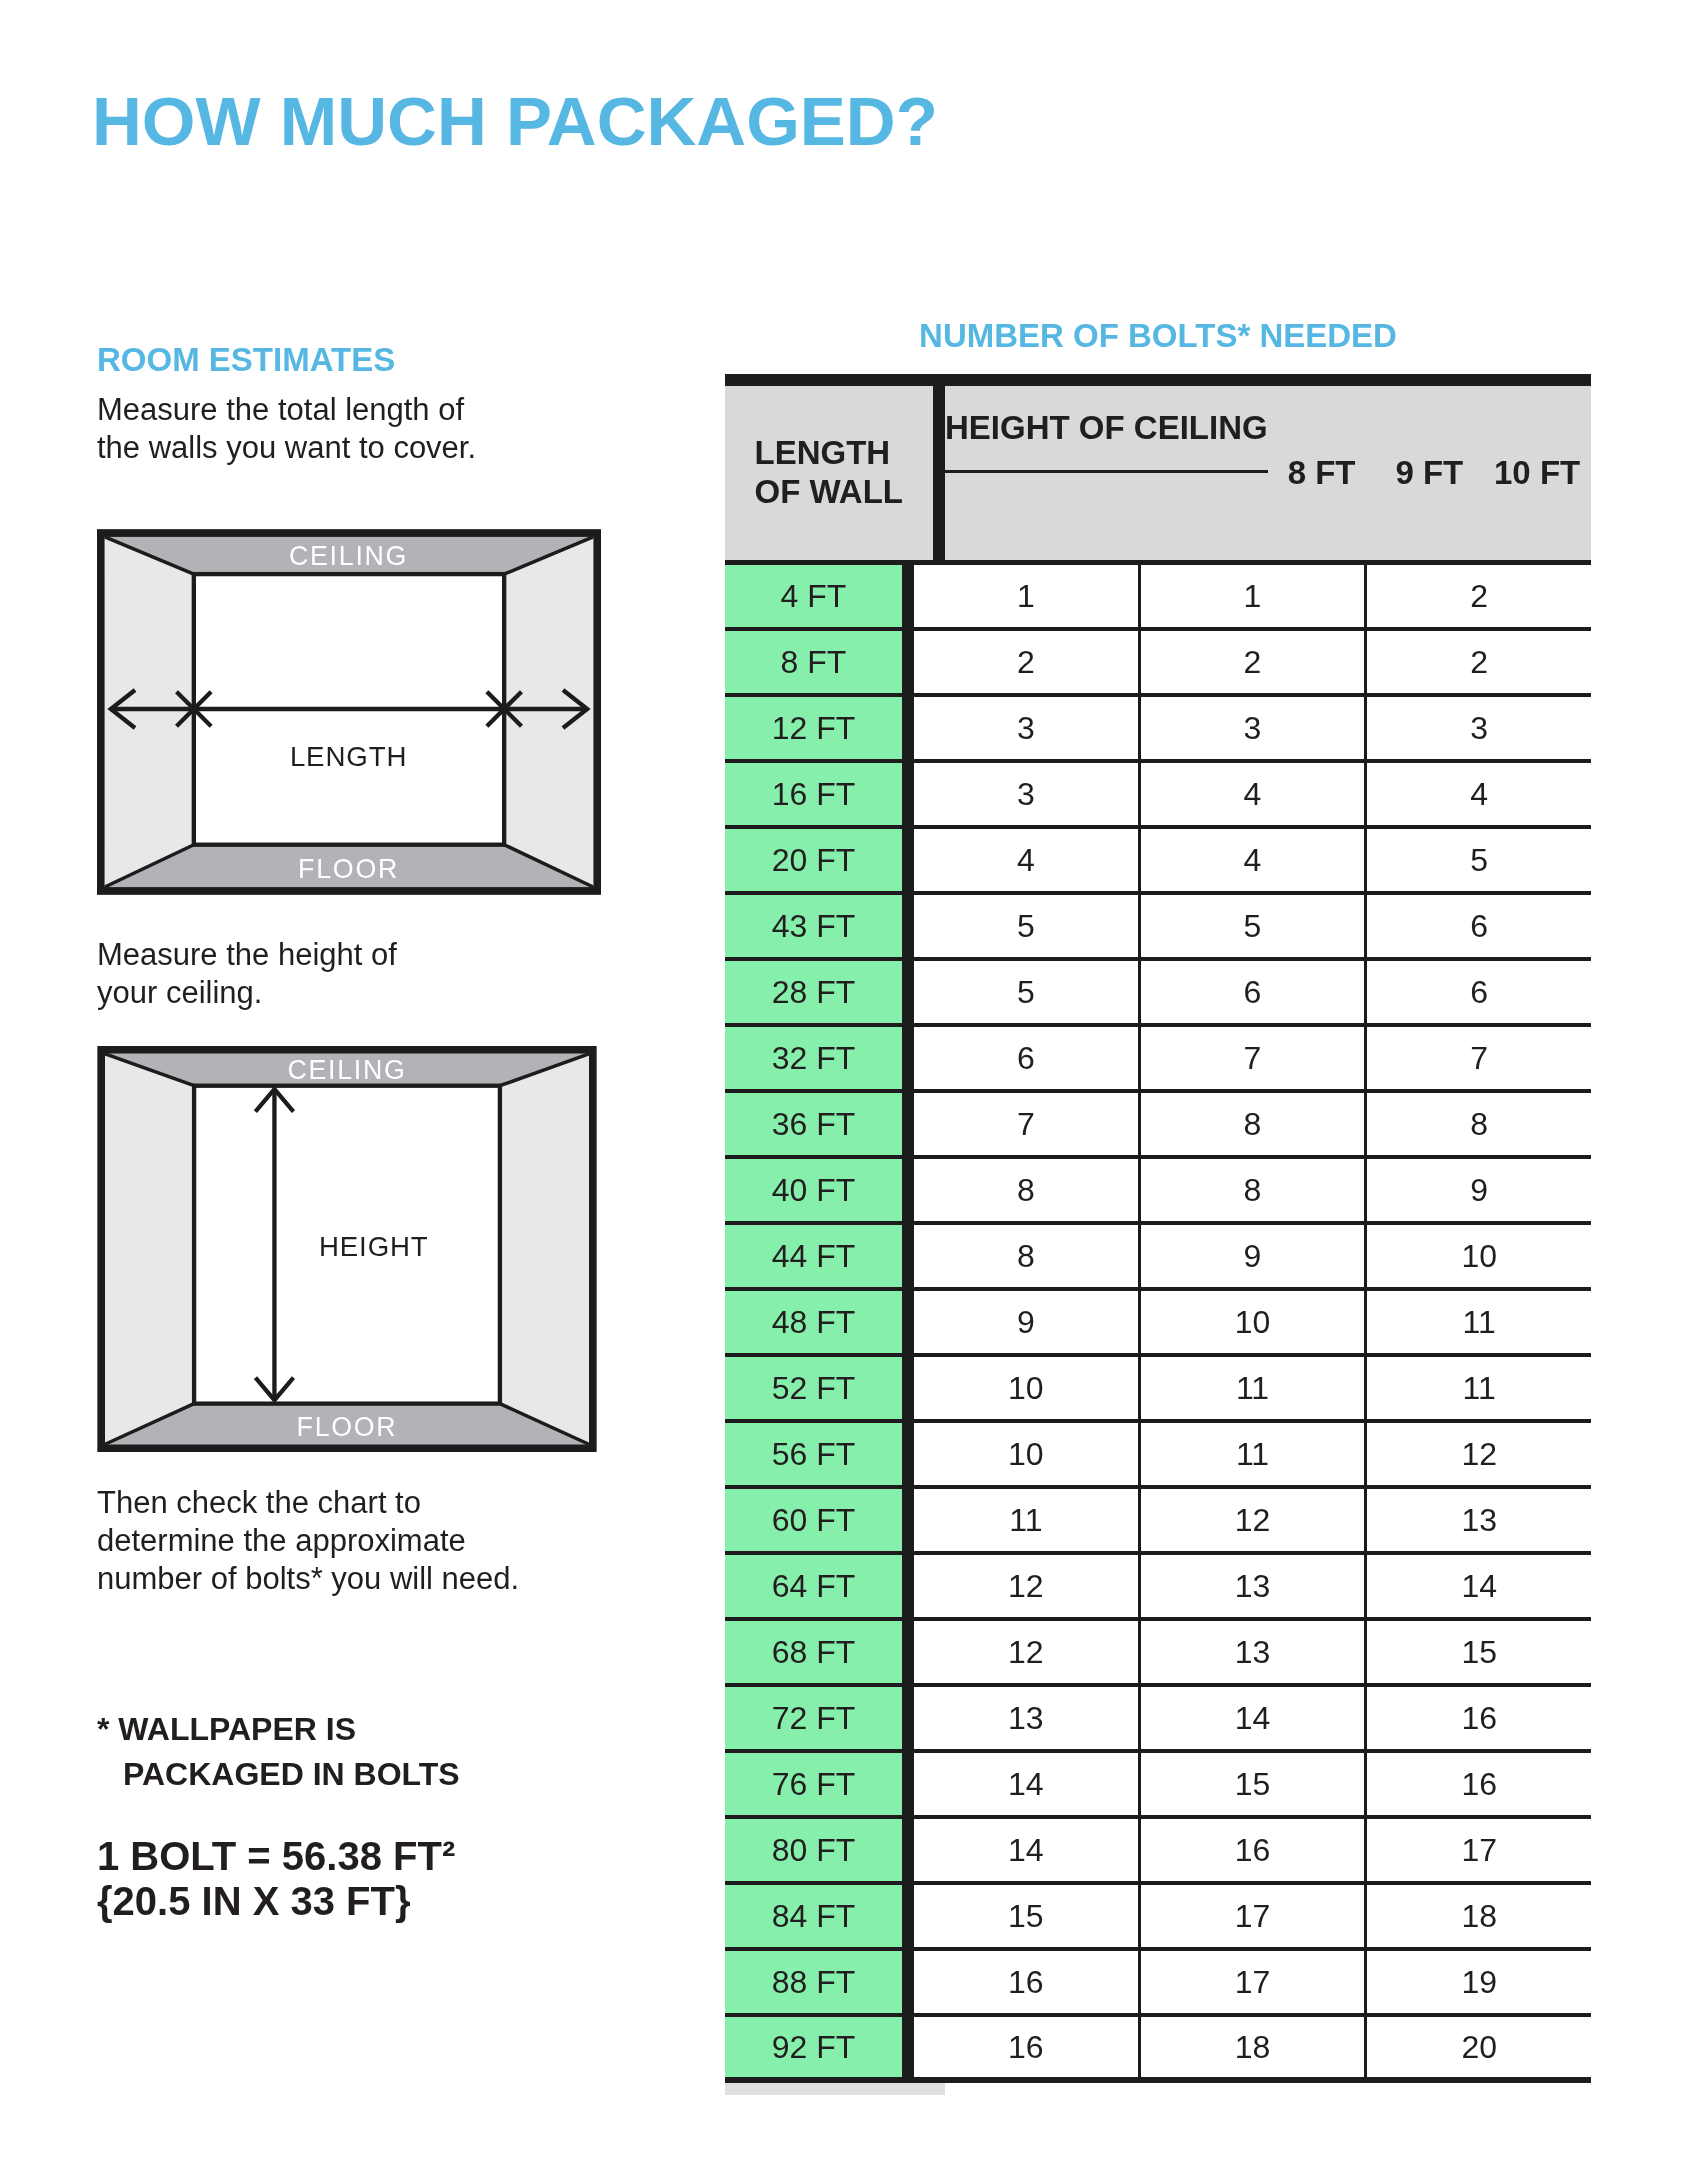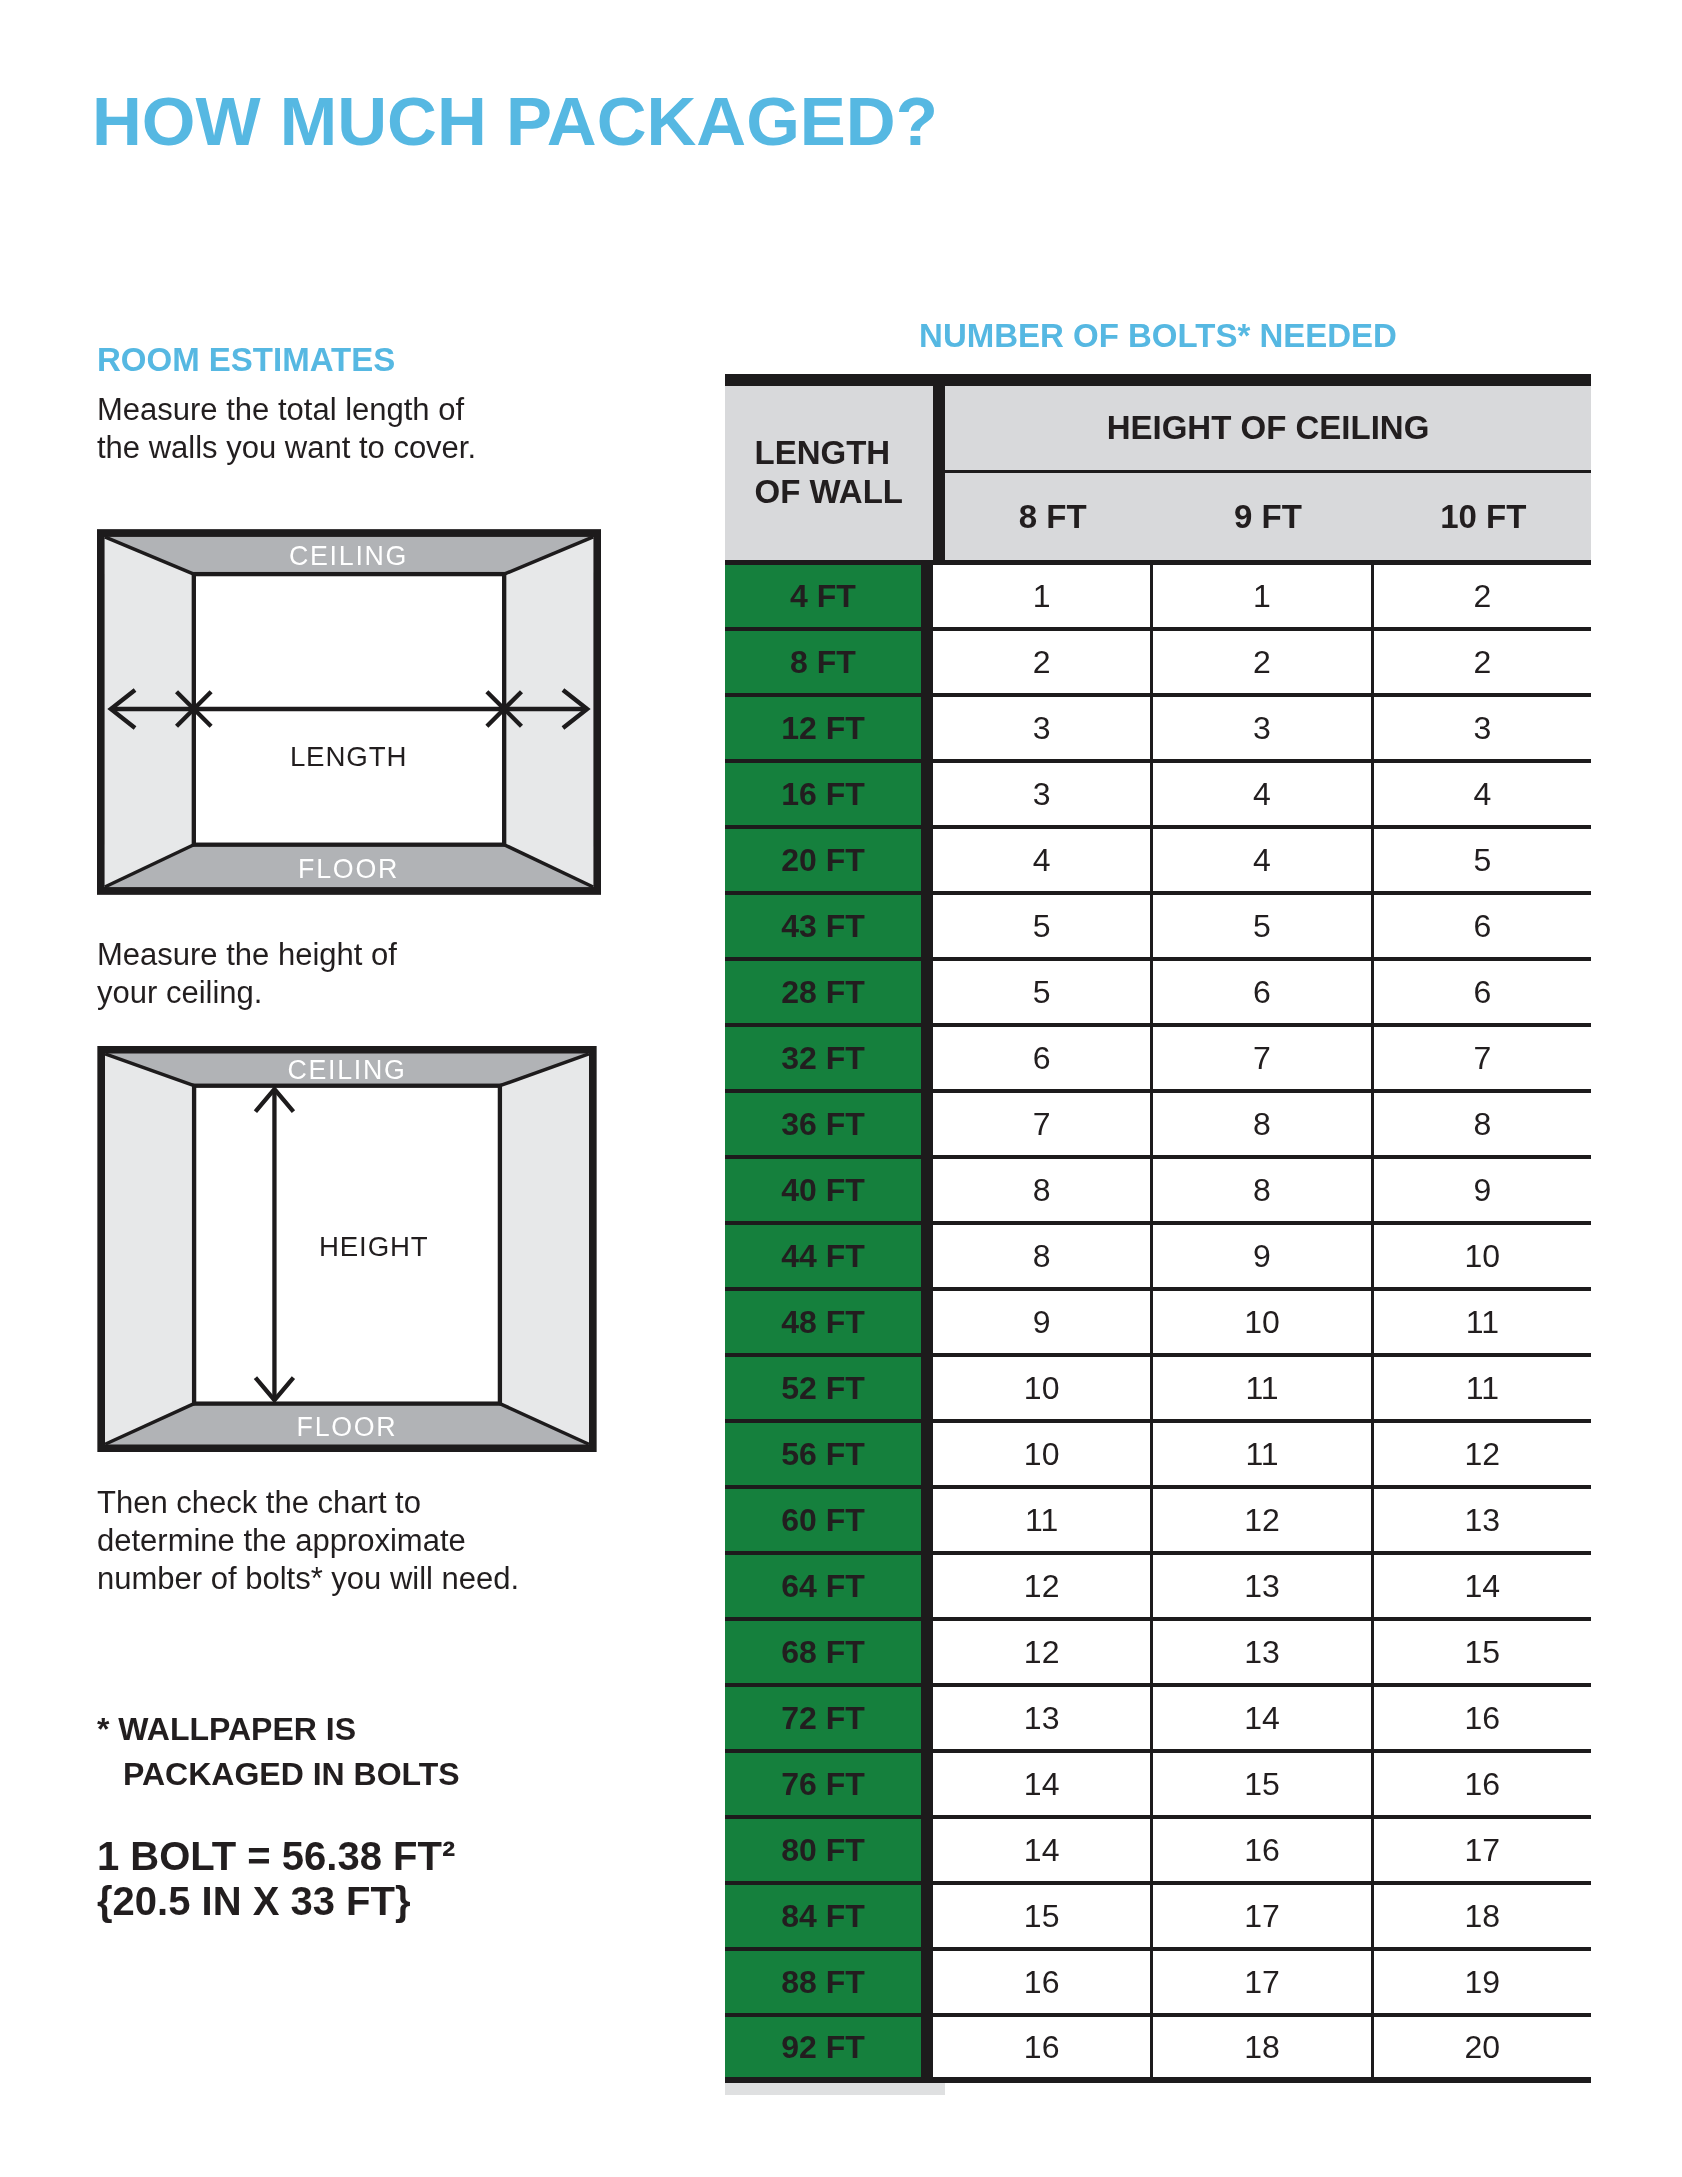--- a/index.html
+++ b/index.html
@@ -28,29 +28,29 @@
   #diagram2{left:97px;top:1046px;}
   .svg-white-label{fill:#ffffff;font-size:31px;letter-spacing:2px;}
   .svg-black-label{fill:#221e1f;font-size:32px;letter-spacing:1px;}
 
   .tbl{position:absolute;left:725px;top:374px;width:866px;}
   .tbl *{box-sizing:border-box;}
   .tbl-topbar{height:12px;background:#1d1b1c;}
   .tbl-head{display:flex;height:179px;background:#d8d9db;border-bottom:5.2px solid #1d1b1c;}
   .hl{width:220px;border-right:12px solid #1d1b1c;display:flex;align-items:center;justify-content:center;}
   .hl span{display:block;width:149px;font-size:33px;font-weight:bold;line-height:1.18;}
-  .hr{flex:1;display:flex;flex-direction:column;justify-content:center;}
+  .hr{flex:1;display:flex;justify-content:center;}
   .hgroup{height:87px;display:flex;align-items:center;justify-content:center;
           font-size:33px;font-weight:bold;border-bottom:3.5px solid #1d1b1c;}
   .hsub{flex:1;display:flex;}
   .hsub > div{flex:1;display:flex;align-items:center;justify-content:center;font-size:33px;font-weight:bold;}
   .trow{display:flex;height:66px;border-bottom:4.3px solid #1d1b1c;}
   .trow:last-child{border-bottom-width:6px;}
-  .c-label{width:208px;background:#15803d;border-right:12px solid #1d1b1c;
-           display:flex;align-items:center;justify-content:center;font-weight:bold;font-size:32px;}
+  .c-label{width:189px;background:#86efac;border-right:12px solid #1d1b1c;
+           display:flex;align-items:center;justify-content:center;font-weight:normal;font-size:32px;}
   .c-val{flex:1;background:#ffffff;display:flex;align-items:center;justify-content:center;font-size:32px;}
   .c-val + .c-val{border-left:3.5px solid #1d1b1c;}
   .tbl-foot{width:220px;height:12px;background:#dfe0e1;}
 </style>
 </head>
 <body>
 
 <div class="page">
 
   <div class="title">HOW MUCH PACKAGED?</div>

